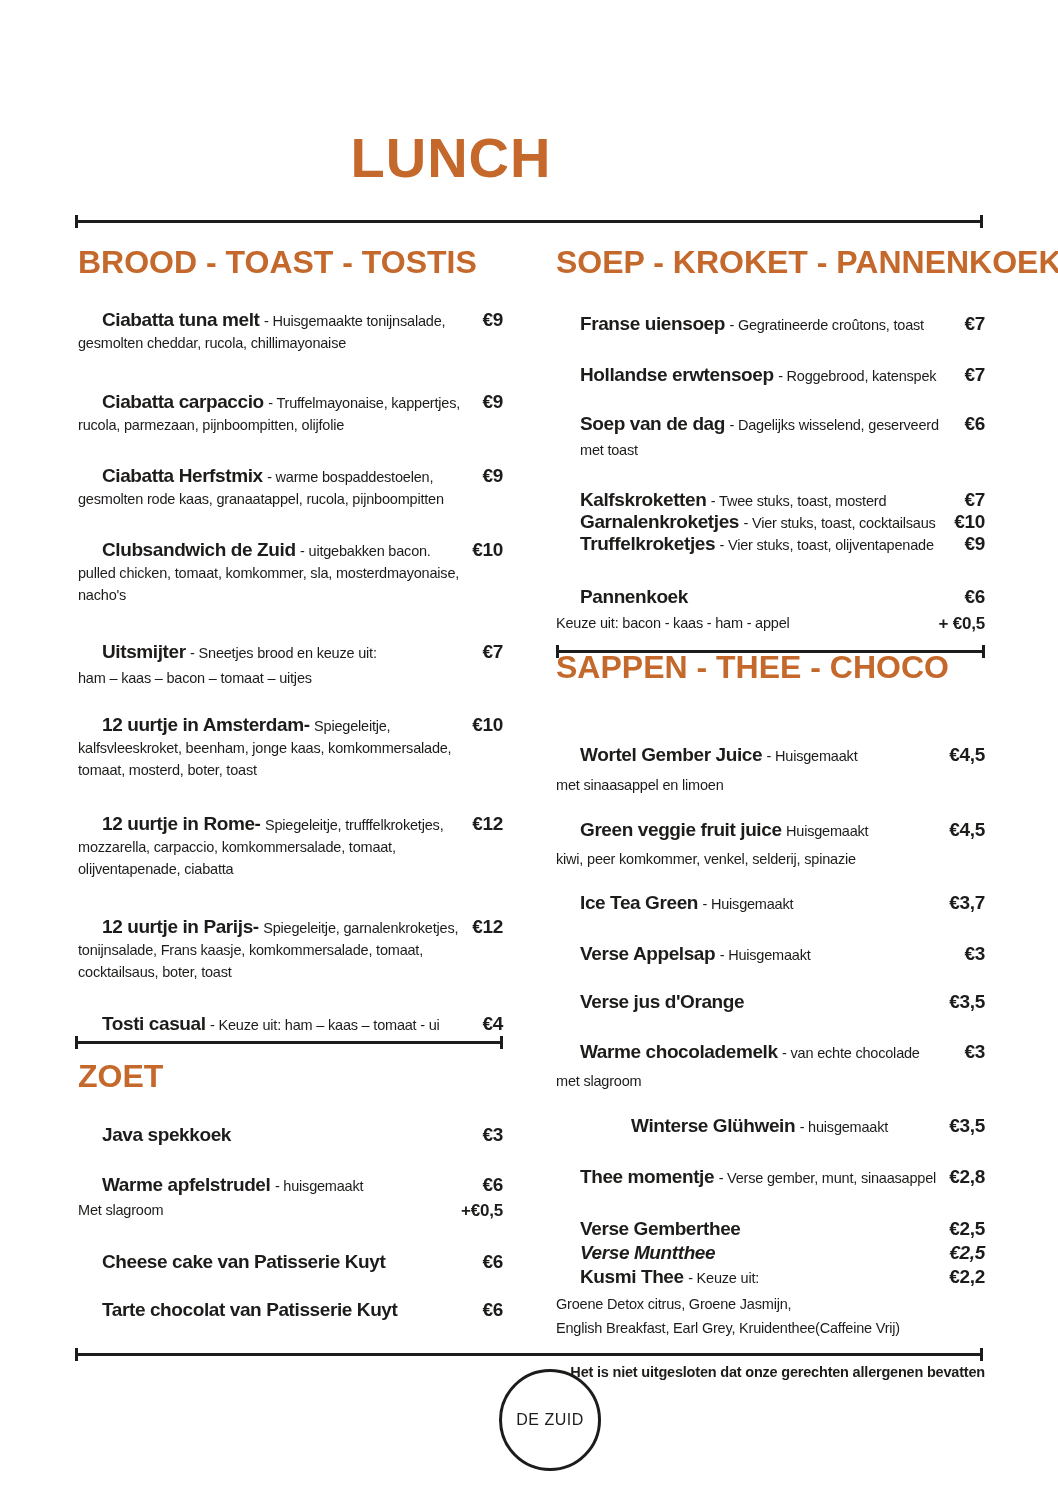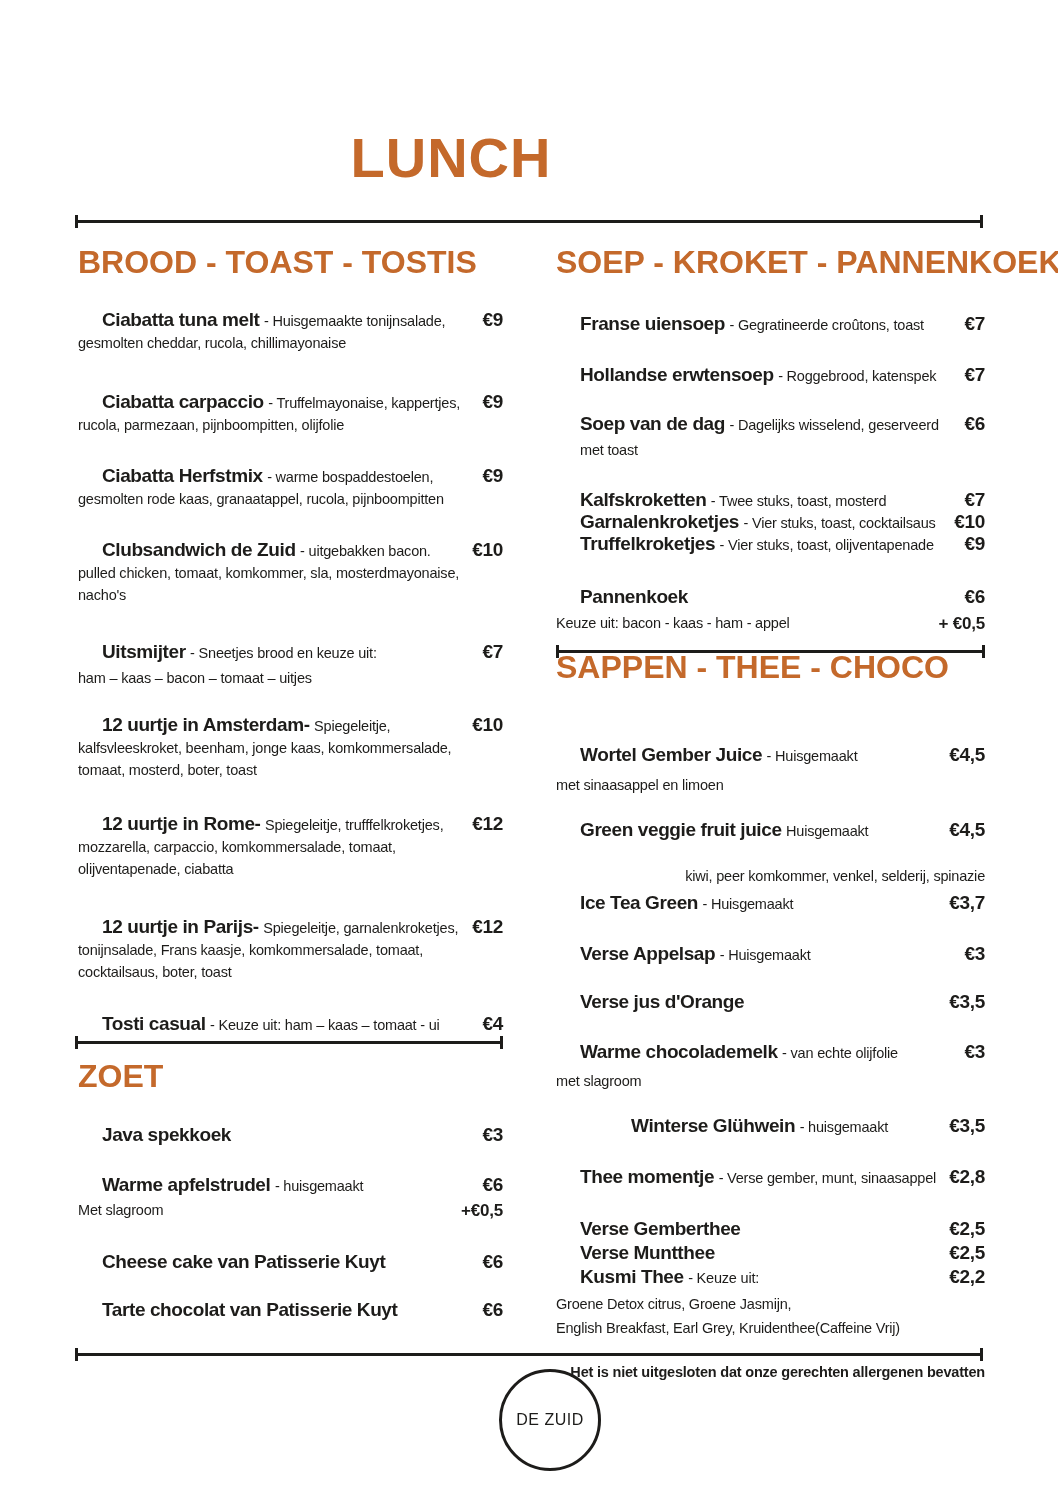--- a/index.html
+++ b/index.html
@@ -310,21 +310,21 @@
     <div class="item-note" style="margin-top:8px;">
         <span>met sinaasappel en limoen</span>
       </div>
   </div>
 
   <div class="item col-r" style="top:819px;">
     <div class="item-line">
       <div class="item-text"><span class="item-name">Green veggie fruit juice</span> <span class="item-desc">Huisgemaakt</span></div>
       <div class="item-price">€4,5</div>
     </div>
-    <div class="item-note" style="margin-top:24px;justify-content:flex-end;">
+    <div class="item-note" style="margin-top:7px;">
         <span>kiwi, peer komkommer, venkel, selderij, spinazie</span>
       </div>
   </div>
 
   <div class="item col-r" style="top:892px;">
     <div class="item-line">
       <div class="item-text"><span class="item-name">Ice Tea Green</span> <span class="item-desc">- Huisgemaakt</span></div>
       <div class="item-price">€3,7</div>
     </div>
   </div>
@@ -338,21 +338,21 @@
 
   <div class="item col-r" style="top:991px;">
     <div class="item-line">
       <div class="item-text"><span class="item-name">Verse jus d'Orange</span></div>
       <div class="item-price">€3,5</div>
     </div>
   </div>
 
   <div class="item col-r" style="top:1041px;">
     <div class="item-line">
-      <div class="item-text"><span class="item-name">Warme chocolademelk</span> <span class="item-desc">- van echte olijfolie</span></div>
+      <div class="item-text"><span class="item-name">Warme chocolademelk</span> <span class="item-desc">- van echte chocolade</span></div>
       <div class="item-price">€3</div>
     </div>
     <div class="item-note" style="margin-top:7px;">
         <span>met slagroom</span>
       </div>
   </div>
 
   <div class="item col-r" style="top:1115px;text-align:center;">
     <div class="item-line">
       <div class="item-text"><span class="item-name">Winterse Glühwein</span> <span class="item-desc">- huisgemaakt</span></div>
@@ -367,21 +367,21 @@
     </div>
   </div>
 
   <div class="item col-r" style="top:1218px;">
     <div class="item-line">
       <div class="item-text"><span class="item-name">Verse Gemberthee</span></div>
       <div class="item-price">€2,5</div>
     </div>
   </div>
 
-  <div class="item col-r" style="top:1242px;">
+  <div class="item col-r" style="top:1242px;font-style:italic;">
     <div class="item-line">
       <div class="item-text"><span class="item-name">Verse Muntthee</span></div>
       <div class="item-price">€2,5</div>
     </div>
   </div>
 
   <div class="item col-r" style="top:1266px;">
     <div class="item-line">
       <div class="item-text"><span class="item-name">Kusmi Thee</span> <span class="item-desc">- Keuze uit:</span></div>
       <div class="item-price">€2,2</div>

